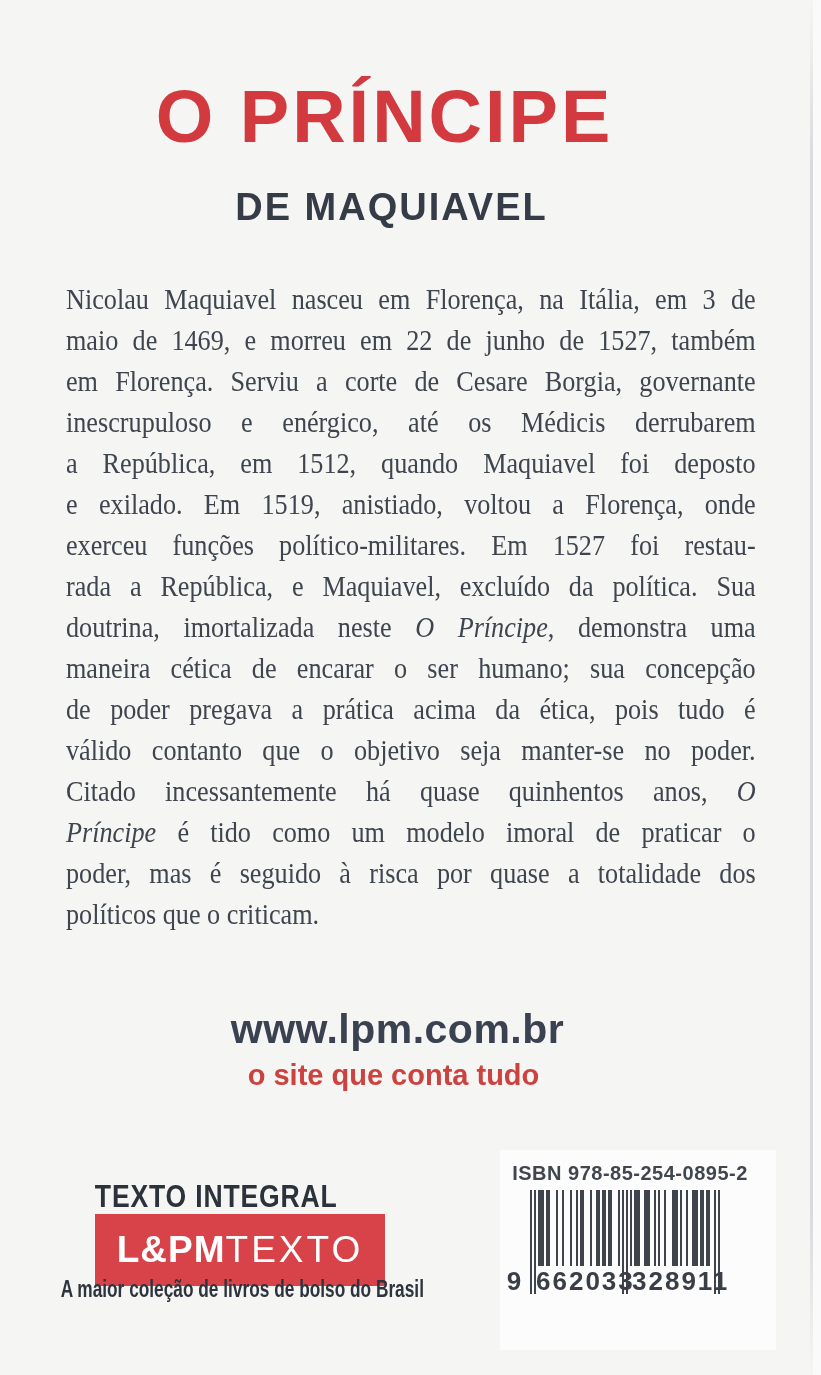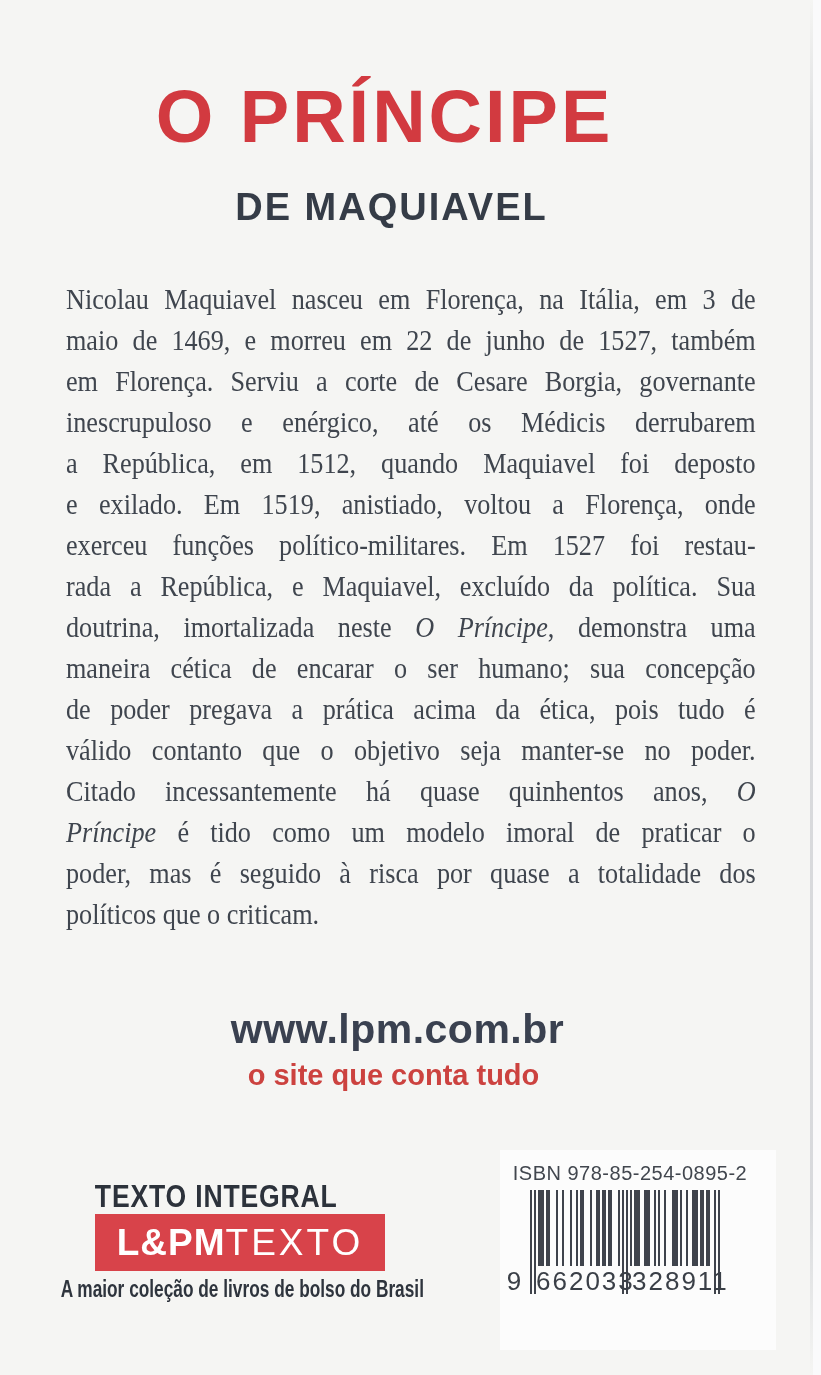--- a/index.html
+++ b/index.html
@@ -44,32 +44,32 @@
     font-weight:800;font-size:29px;transform:translateX(-17px);
   }
 
   .publisher{position:absolute;left:70px;top:1178px;width:345px;height:140px;}
   .texto-integral{width:100%;display:flex;justify-content:flex-start;}
   .texto-integral span{
     display:inline-block;white-space:nowrap;transform:scaleX(.83);transform-origin:center;
     font-weight:800;font-size:32px;letter-spacing:1px;color:#2c323b;
   }
   .logo-box{
-    position:absolute;left:25px;top:36px;width:290px;height:57px;
+    position:absolute;left:25px;top:36px;width:290px;height:72px;
     display:flex;align-items:center;justify-content:center;
   }
   .logo-lpm{font-weight:900;font-size:37px;color:#ffffff;letter-spacing:1px;}
   .logo-pocket{font-weight:400;font-size:37px;color:#ffffff;letter-spacing:3px;}
   .collection-caption{position:absolute;left:0;top:97px;width:100%;display:flex;justify-content:center;}
   .collection-caption span{
     display:inline-block;white-space:nowrap;transform:scaleX(.72);transform-origin:center;
     font-weight:700;font-size:24px;color:#2e343d;
   }
 
-  .barcode-panel{position:absolute;left:500px;top:1150px;width:276px;height:200px;background:#fcfcfc;}
+  .barcode-panel{position:absolute;left:500px;top:1150px;width:276px;height:200px;background:#fcfcfc;font-weight:bold;}
   .isbn-label{position:absolute;left:0;top:12px;width:100%;text-align:center;
     font-size:20px;letter-spacing:.5px;color:#41464e;transform:translateX(-8px);}
   .barcode-svg{position:absolute;left:30px;top:40px;}
   .barcode-digit{position:absolute;font-size:26px;color:#3a3f47;top:116px;text-align:center;}
   .bd-first{left:2px;width:24px;}
   .bd-left{left:36px;width:86px;letter-spacing:2px;}
   .bd-right{left:132px;width:86px;letter-spacing:2px;}
 </style>
 </head>
 <body>

